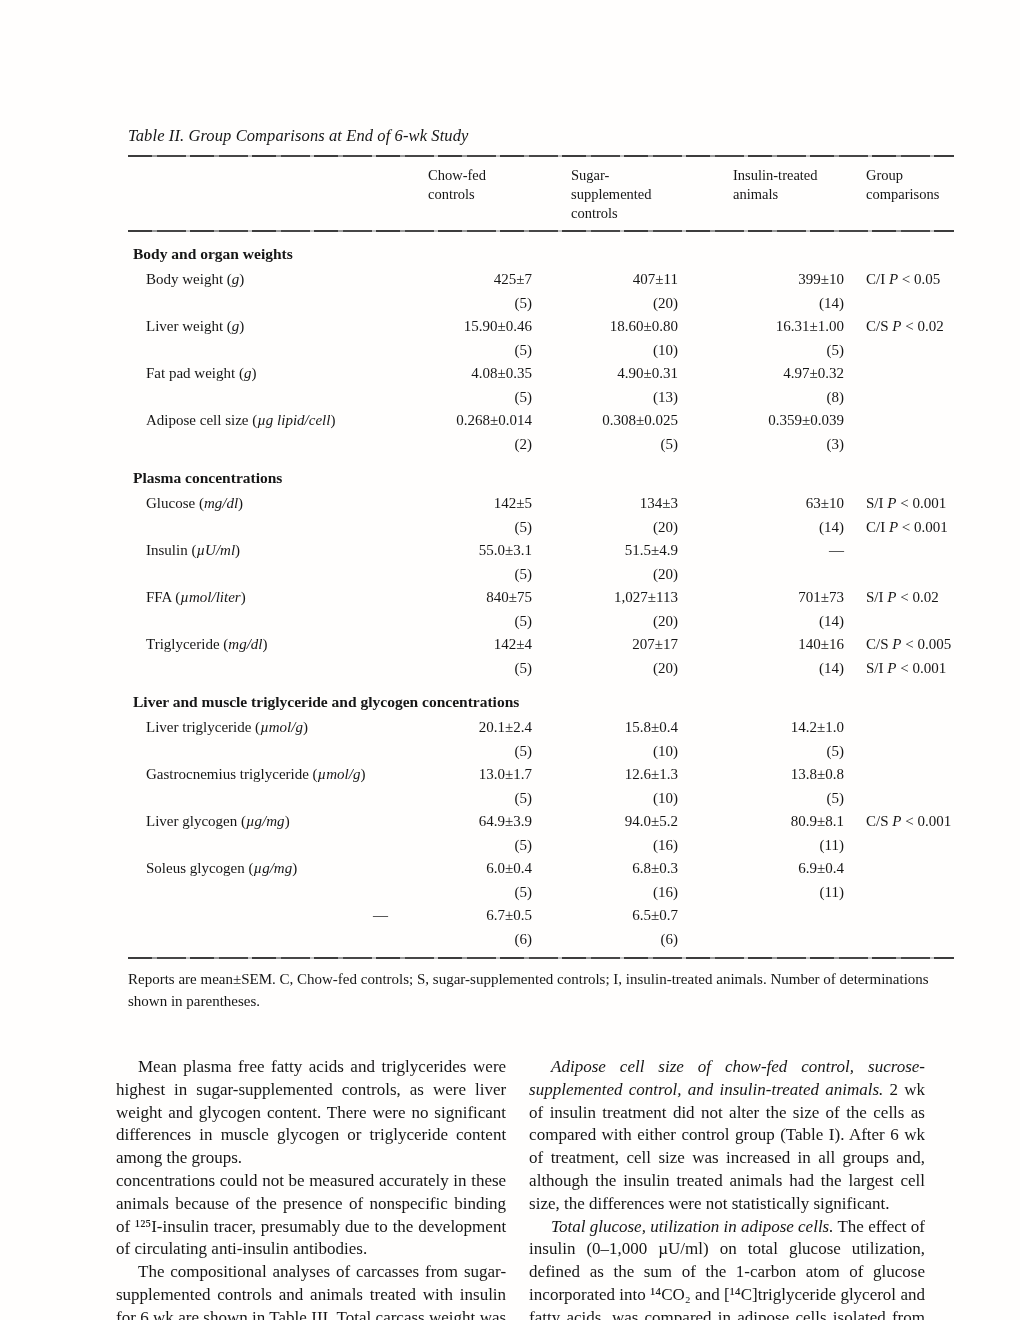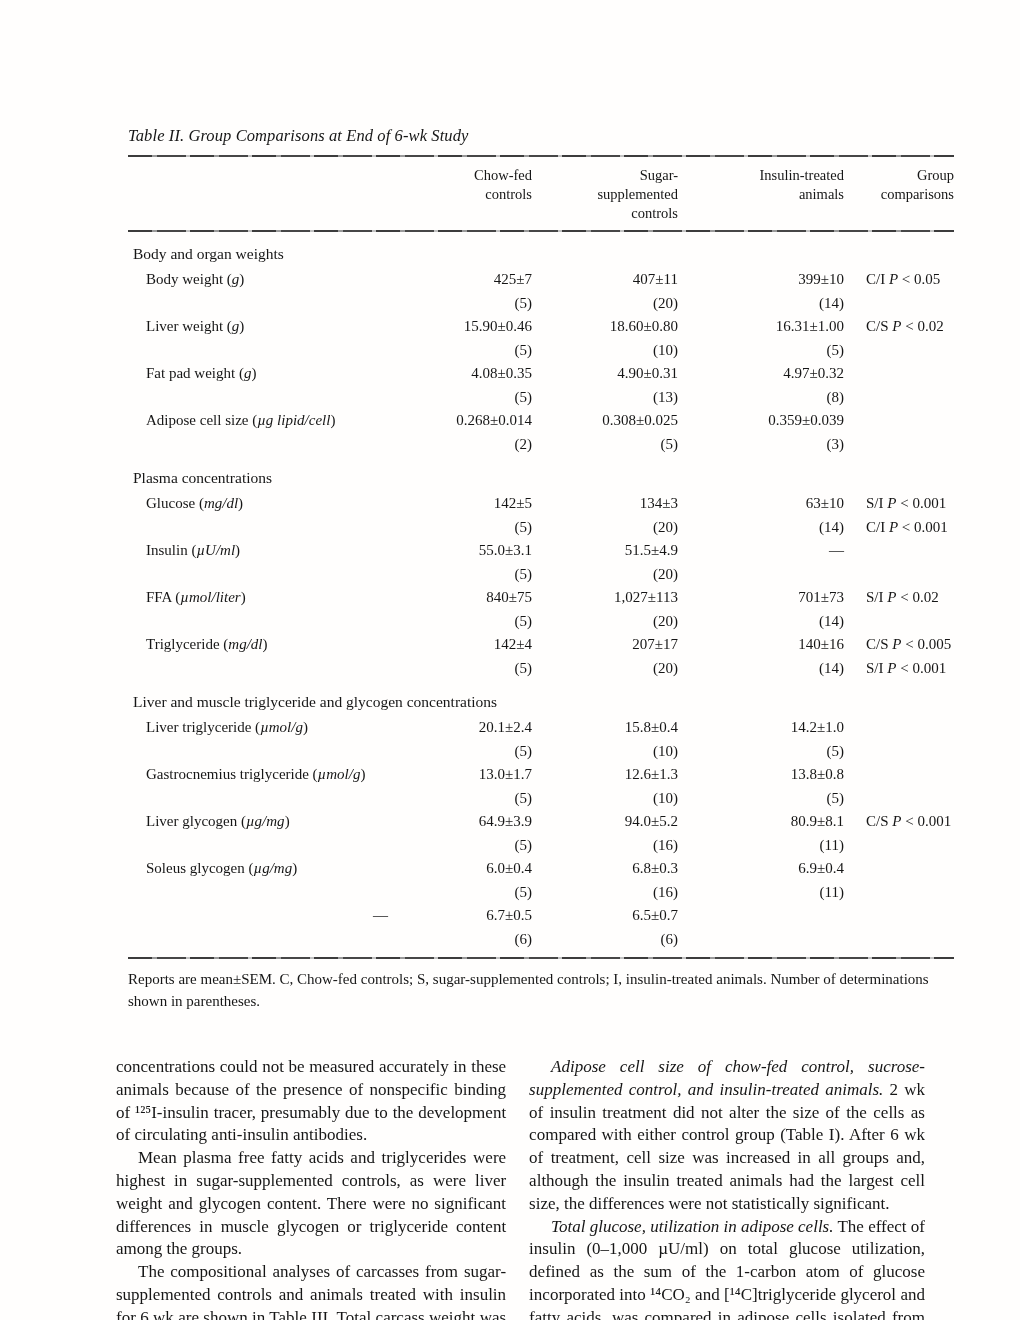--- a/index.html
+++ b/index.html
@@ -18,27 +18,27 @@
 
   
   .table-block { margin-left:100px; width:826px; }
   .table-title { font-style:italic; font-size:16.5px; line-height:20px; margin-bottom:9px; letter-spacing:.1px; }
   .rule {
     height:2px;
     background:repeating-linear-gradient(90deg,#3c3c3c 0px,#3c3c3c 24px,#9a9a9a 24px,#9a9a9a 29px,#474747 29px,#474747 58px,#c2c2c2 58px,#c2c2c2 62px);
   }
   .grid5 { display:grid; grid-template-columns:260px 144px 146px 166px 110px; }
   .thead { padding:9px 0 7px; font-size:14.5px; line-height:19px; }
-  .hcell { white-space:pre-line;text-align:right; }
+  .hcell { white-space:pre-line; }
   .h1 { padding-left:40px; }
   .h2 { padding-left:39px; }
   .h3 { padding-left:55px; }
   .h4 { padding-left:22px; }
 
-  .section-row { font-size:15.5px; line-height:23px; padding:10px 0 3px 5px; }
+  .section-row { font-size:15.5px; line-height:23px; padding:10px 0 3px 5px;font-weight:bold; }
   .trow { font-size:15px; line-height:23.5px; }
   .tlabel { padding-left:18px; }
   .tval { text-align:right; }
   .tcomp { padding-left:22px; }
   .tbody { padding-bottom:6px; }
 
   .footnote { font-size:15px; line-height:22px; margin-top:9px; width:826px; }
 
   
   .columns { display:flex; gap:23px; margin:44px 95px 0 88px; }
@@ -298,22 +298,22 @@
         </div>
       </div>
 
     <div class="rule"></div>
 
     <div class="footnote">Reports are mean±SEM. C, Chow-fed controls; S, sugar-supplemented controls; I, insulin-treated animals. Number of determinations shown in parentheses.</div>
   </div>
 
   <div class="columns">
     <div class="col col-left">
+      <p class="para indent"><span class="lead"></span><span>Mean plasma free fatty acids and triglycerides were highest in sugar-supplemented controls, as were liver weight and glycogen content. There were no significant differences in muscle glycogen or triglyceride content among the groups.</span></p>
       <p class="para"><span class="lead"></span><span>concentrations could not be measured accurately in these animals because of the presence of nonspecific binding of ¹²⁵I-insulin tracer, presumably due to the development of circulating anti-insulin antibodies.</span></p>
-      <p class="para indent"><span class="lead"></span><span>Mean plasma free fatty acids and triglycerides were highest in sugar-supplemented controls, as were liver weight and glycogen content. There were no significant differences in muscle glycogen or triglyceride content among the groups.</span></p>
       <p class="para indent"><span class="lead"></span><span>The compositional analyses of carcasses from sugar-supplemented controls and animals treated with insulin for 6 wk are shown in Table III. Total carcass weight was the same in both groups. Although fat content was greater and fat-free mass lower in insulin-treated animals, these differences were not statistically significant. There were no differences in protein or ash content.</span></p>
     </div>
     <div class="col col-right">
       <p class="para indent"><span class="lead">Adipose cell size of chow-fed control, sucrose-supplemented control, and insulin-treated animals.</span><span> 2 wk of insulin treatment did not alter the size of the cells as compared with either control group (Table I). After 6 wk of treatment, cell size was increased in all groups and, although the insulin treated animals had the largest cell size, the differences were not statistically significant.</span></p>
       <p class="para indent"><span class="lead">Total glucose, utilization in adipose cells.</span><span> The effect of insulin (0–1,000 µU/ml) on total glucose utilization, defined as the sum of the 1-carbon atom of glucose incorporated into ¹⁴CO₂ and [¹⁴C]triglyceride glycerol and fatty acids, was compared in adipose cells isolated from chow-fed controls, sugar-supplemented controls, and insulin-infused animals after 2 and 6 wk of treatment. Total glucose utilization was not significantly different in cells from the three experimental</span></p>
     </div>
   </div>
 
 </div>
 

